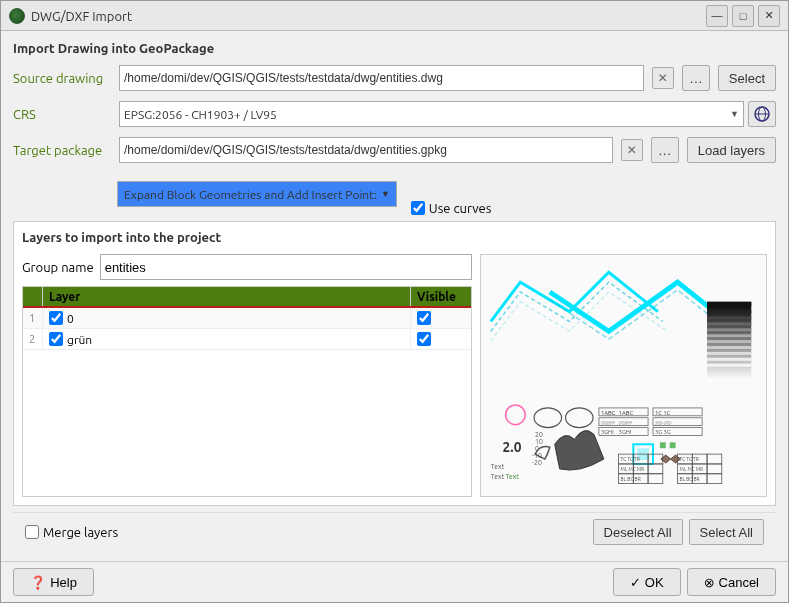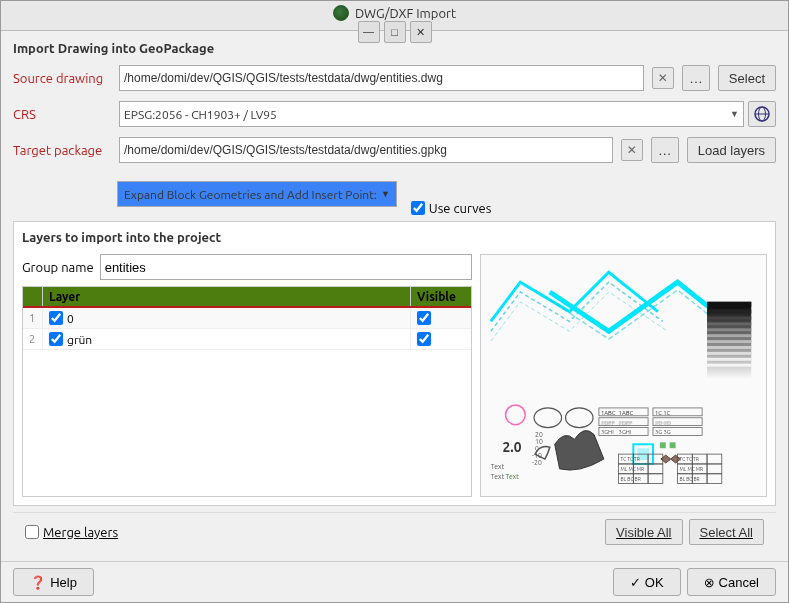--- a/index.html
+++ b/index.html
@@ -24,21 +24,20 @@
       flex-direction: column;
     }
     .title-bar {
       background: #e8e8e8;
       border-bottom: 1px solid #bbb;
       padding: 4px 8px;
       display: flex;
       align-items: center;
       justify-content: space-between;
       height: 30px;
-      flex-direction: column;
     }
     .title-bar-left {
       display: flex;
       align-items: center;
       gap: 6px;
     }
     .qgis-icon {
       width: 16px;
       height: 16px;
       border-radius: 50%;
@@ -82,21 +81,21 @@
     }
     .form-group {
       display: flex;
       align-items: center;
       gap: 6px;
       margin-bottom: 4px;
     }
     .form-label {
       width: 100px;
       font-size: 13px;
-      color: #b91c1c;
+      color: #4d7c0f;
       flex-shrink: 0;
     }
     .input-row {
       display: flex;
       align-items: center;
       flex: 1;
       gap: 8px;
     }
     .text-input {
       flex: 1;
@@ -298,21 +297,20 @@
       overflow: hidden;
       min-height: 200px;
     }
     .bottom-bar {
       display: flex;
       align-items: center;
       justify-content: space-between;
       padding: 6px 12px;
       border-top: 1px solid #ddd;
       background: #f0f0f0;
-      text-decoration: underline;
     }
     .bottom-left {
       display: flex;
       align-items: center;
       gap: 8px;
     }
     .bottom-right {
       display: flex;
       gap: 6px;
     }
@@ -570,21 +568,21 @@
     </div>
 
     <div class="bottom-bar">
       <div class="bottom-left">
         <label class="merge-checkbox">
           <input type="checkbox" style="">
           <span>Merge layers</span>
         </label>
       </div>
       <div class="bottom-right">
-        <button class="action-btn">Visible All</button>
+        <button class="action-btn">Deselect All</button>
         <button class="action-btn">Select All</button>
       </div>
     </div>
 
   </div>
 
   <div class="footer-buttons">
     <div class="footer-left">
       <button class="ok-btn">
         <span>❓</span>

